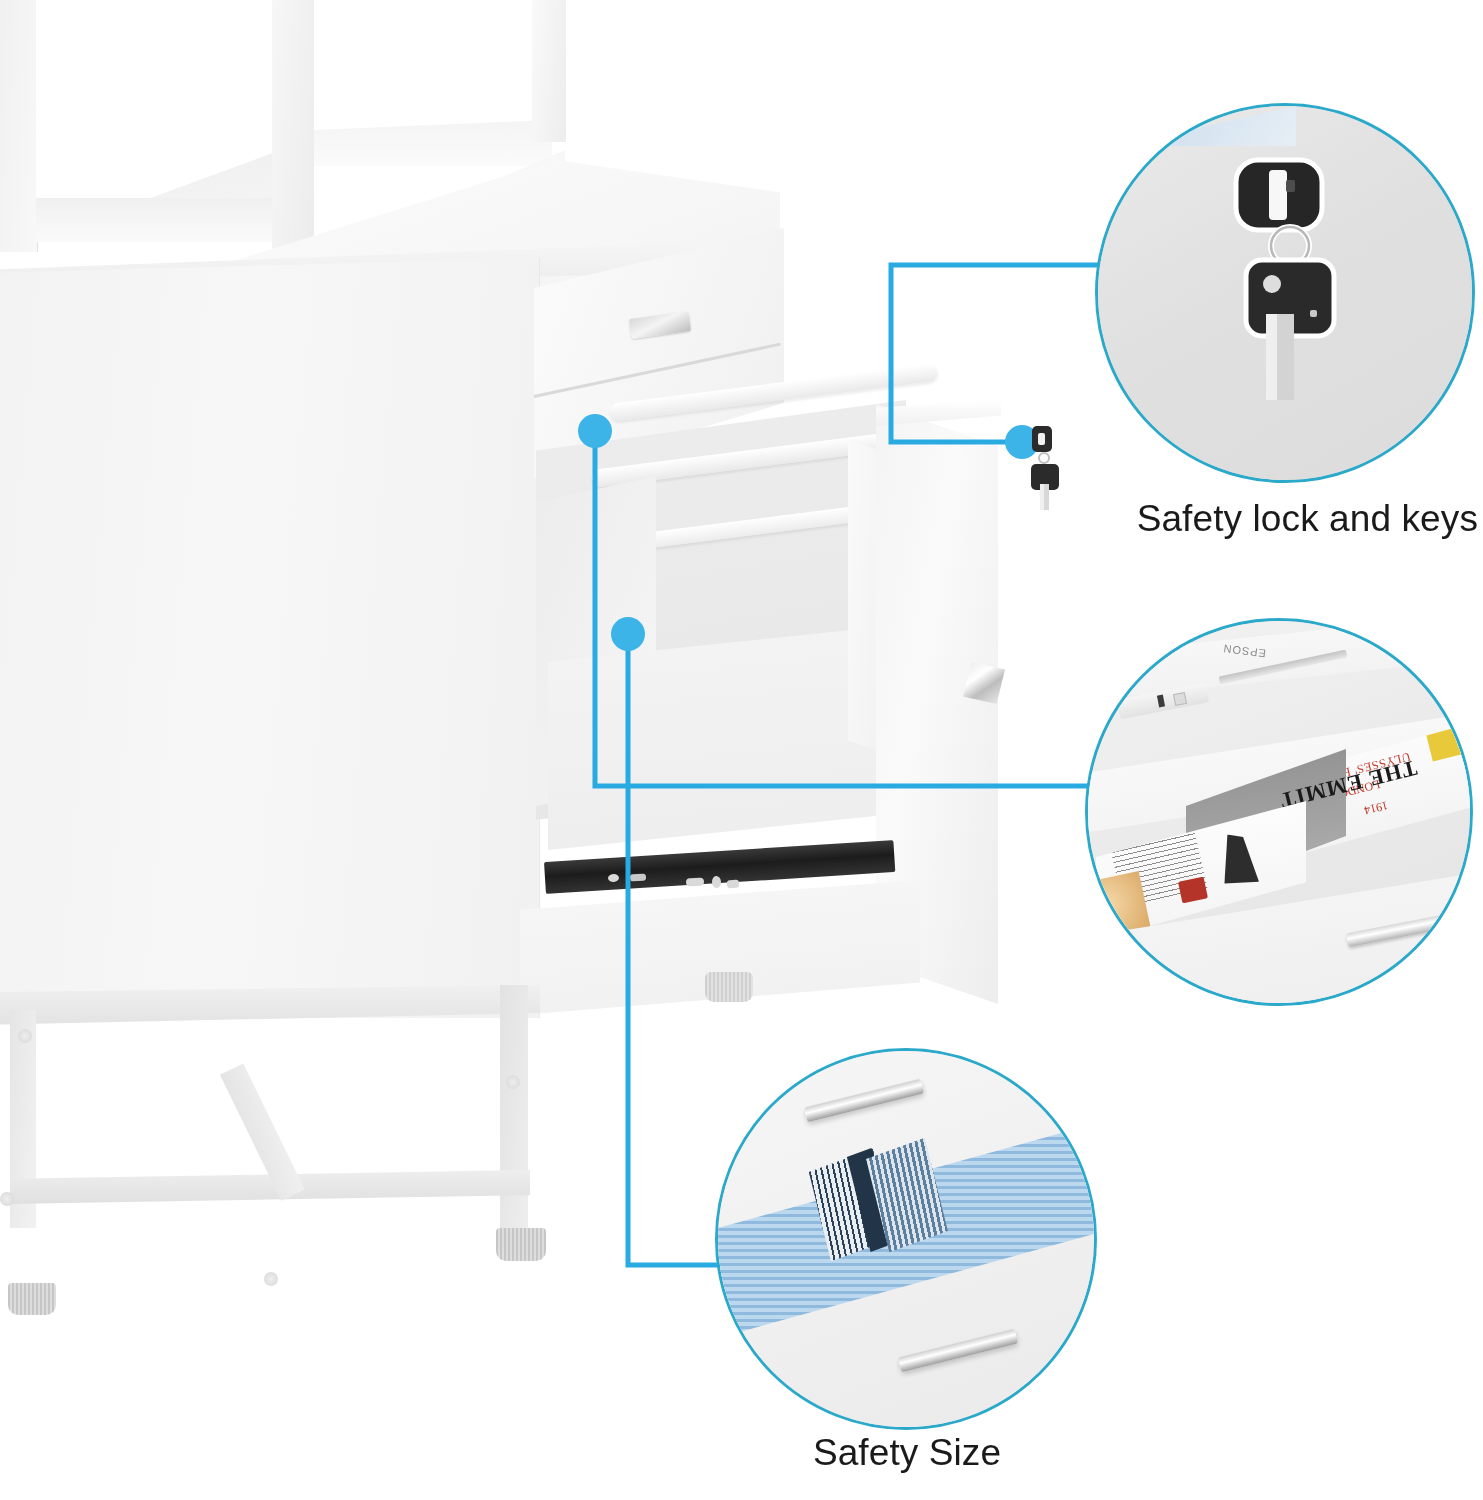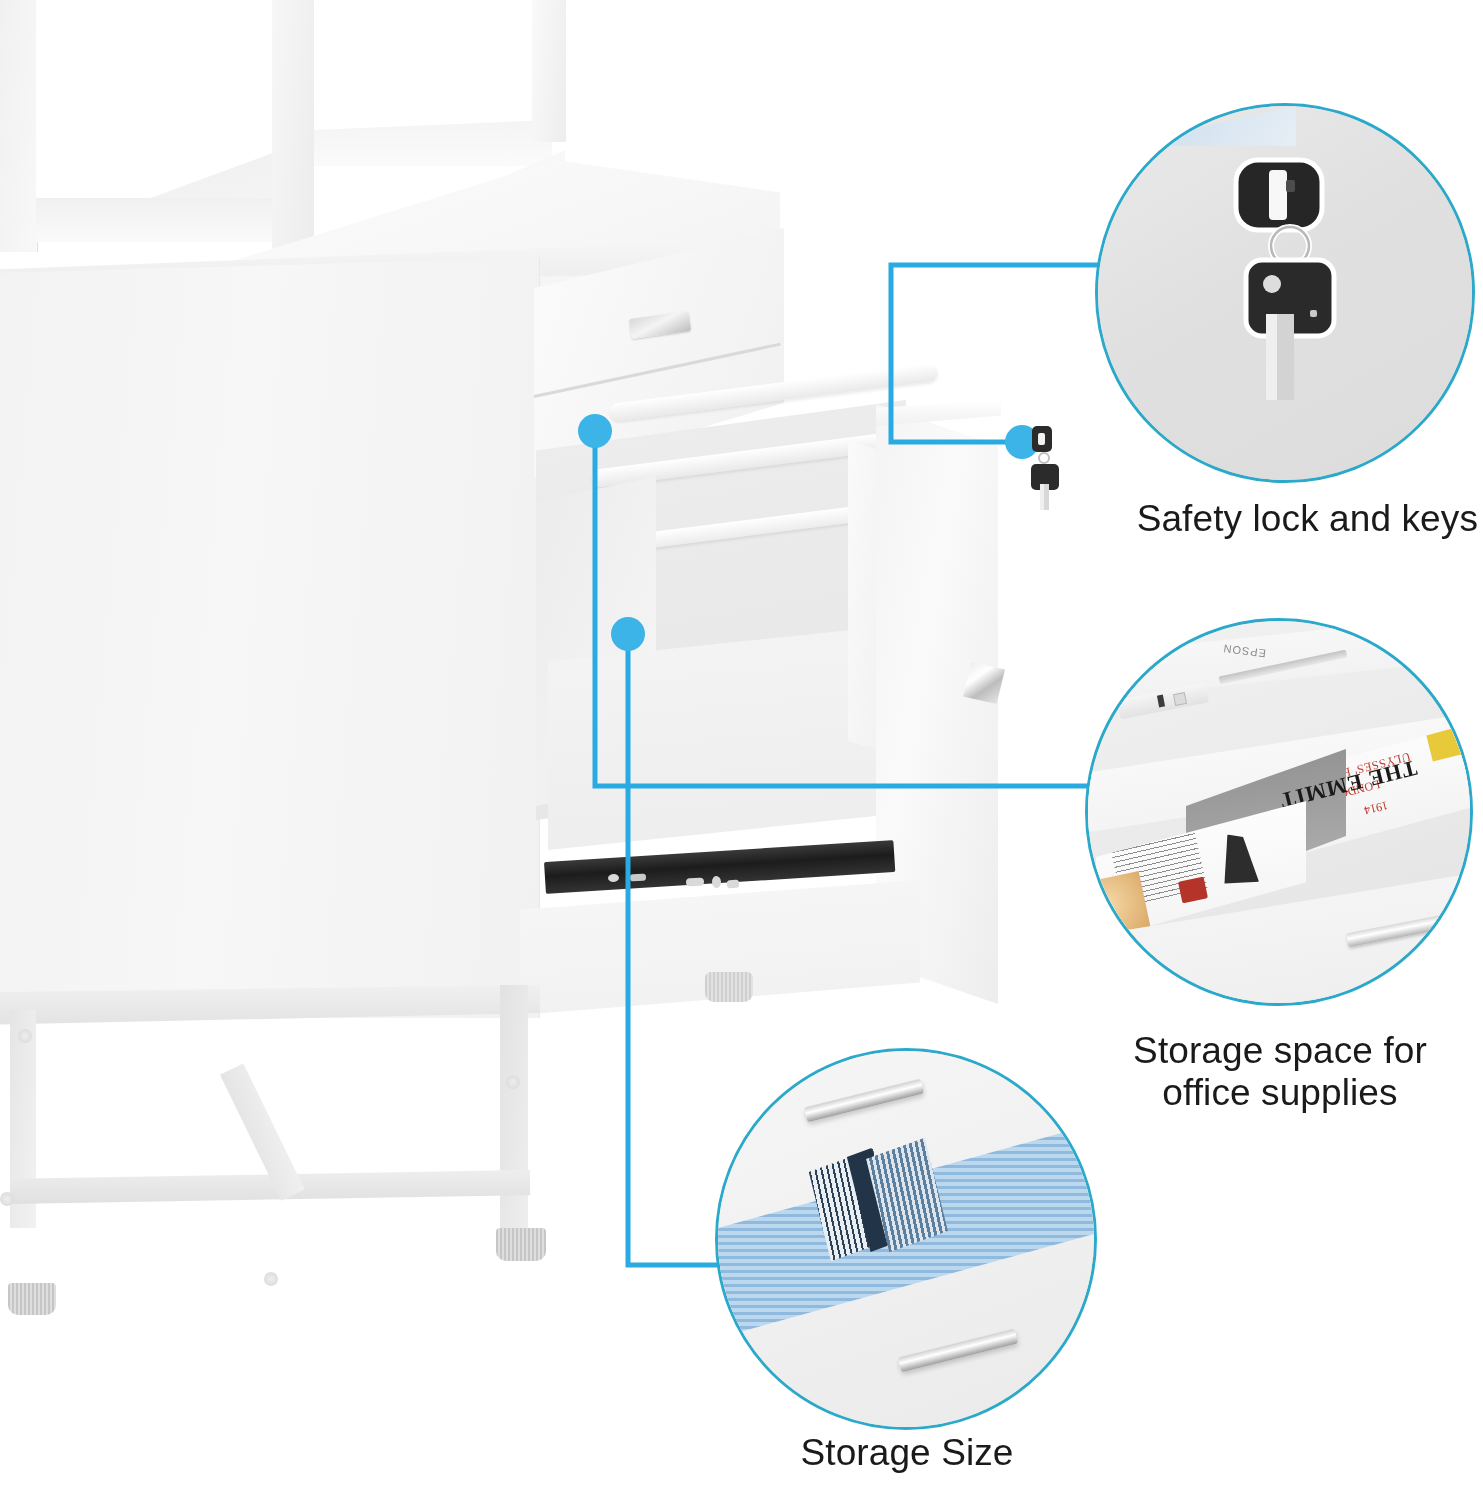--- a/index.html
+++ b/index.html
@@ -276,22 +276,20 @@
                   background:radial-gradient(circle at 40% 40%,#f6d9a8,#d7a460);transform:rotate(-12deg);"></div>
 
       <div style="position:absolute;left:-10px;top:248px;width:420px;height:150px;
                   background:linear-gradient(172deg,#f7f7f7,#ededed);
                   clip-path:polygon(0% 46%, 100% 0%, 100% 100%, 0% 100%);"></div>
       <div style="position:absolute;left:258px;top:300px;width:130px;height:14px;
                   background:linear-gradient(180deg,#d6d6d6,#ffffff 40%,#b4b4b4);
                   border-radius:3px;transform:rotate(-11deg);box-shadow:0 2px 3px rgba(0,0,0,.18);"></div>
     </div>
   </div>
-  <div class="callout-label" style="left:1085px;top:1030px;width:390px;">Storage space for
-office supplies</div>
 
   <div class="bubble" style="left:715px;top:1048px;width:382px;height:382px;">
     <div class="bubble-inner" style="background:linear-gradient(160deg,#f6f6f6 0%,#efefef 60%,#eaeaea 100%);">
 
       <div style="position:absolute;left:86px;top:42px;width:120px;height:15px;
                   background:linear-gradient(180deg,#cfcfcf,#ffffff 40%,#9e9e9e);
                   border-radius:3px;transform:rotate(-14deg);box-shadow:0 3px 5px rgba(0,0,0,.18);"></div>
 
       <div style="position:absolute;left:-40px;top:58px;width:470px;height:250px;
                   background:repeating-linear-gradient(180deg,#8fb9dd 0 3px,#bcd8ee 3px 7px);
@@ -309,15 +307,15 @@
                   background:#223447;transform:rotate(-14deg) skewY(-6deg);"></div>
       <div style="position:absolute;left:158px;top:96px;width:62px;height:96px;
                   background:repeating-linear-gradient(92deg,#dde6ee 0 3px,#5d7f9e 3px 6px);
                   transform:rotate(-14deg) skewY(-6deg);"></div>
 
       <div style="position:absolute;left:180px;top:292px;width:120px;height:15px;
                   background:linear-gradient(180deg,#cfcfcf,#ffffff 40%,#9e9e9e);
                   border-radius:3px;transform:rotate(-14deg);box-shadow:0 3px 5px rgba(0,0,0,.18);"></div>
     </div>
   </div>
-  <div class="callout-label" style="left:712px;top:1432px;width:390px;">Storage Size</div>
+  <div class="callout-label" style="left:712px;top:1432px;width:390px;">Safety Size</div>
 
 </div>
 
 </body></html>

